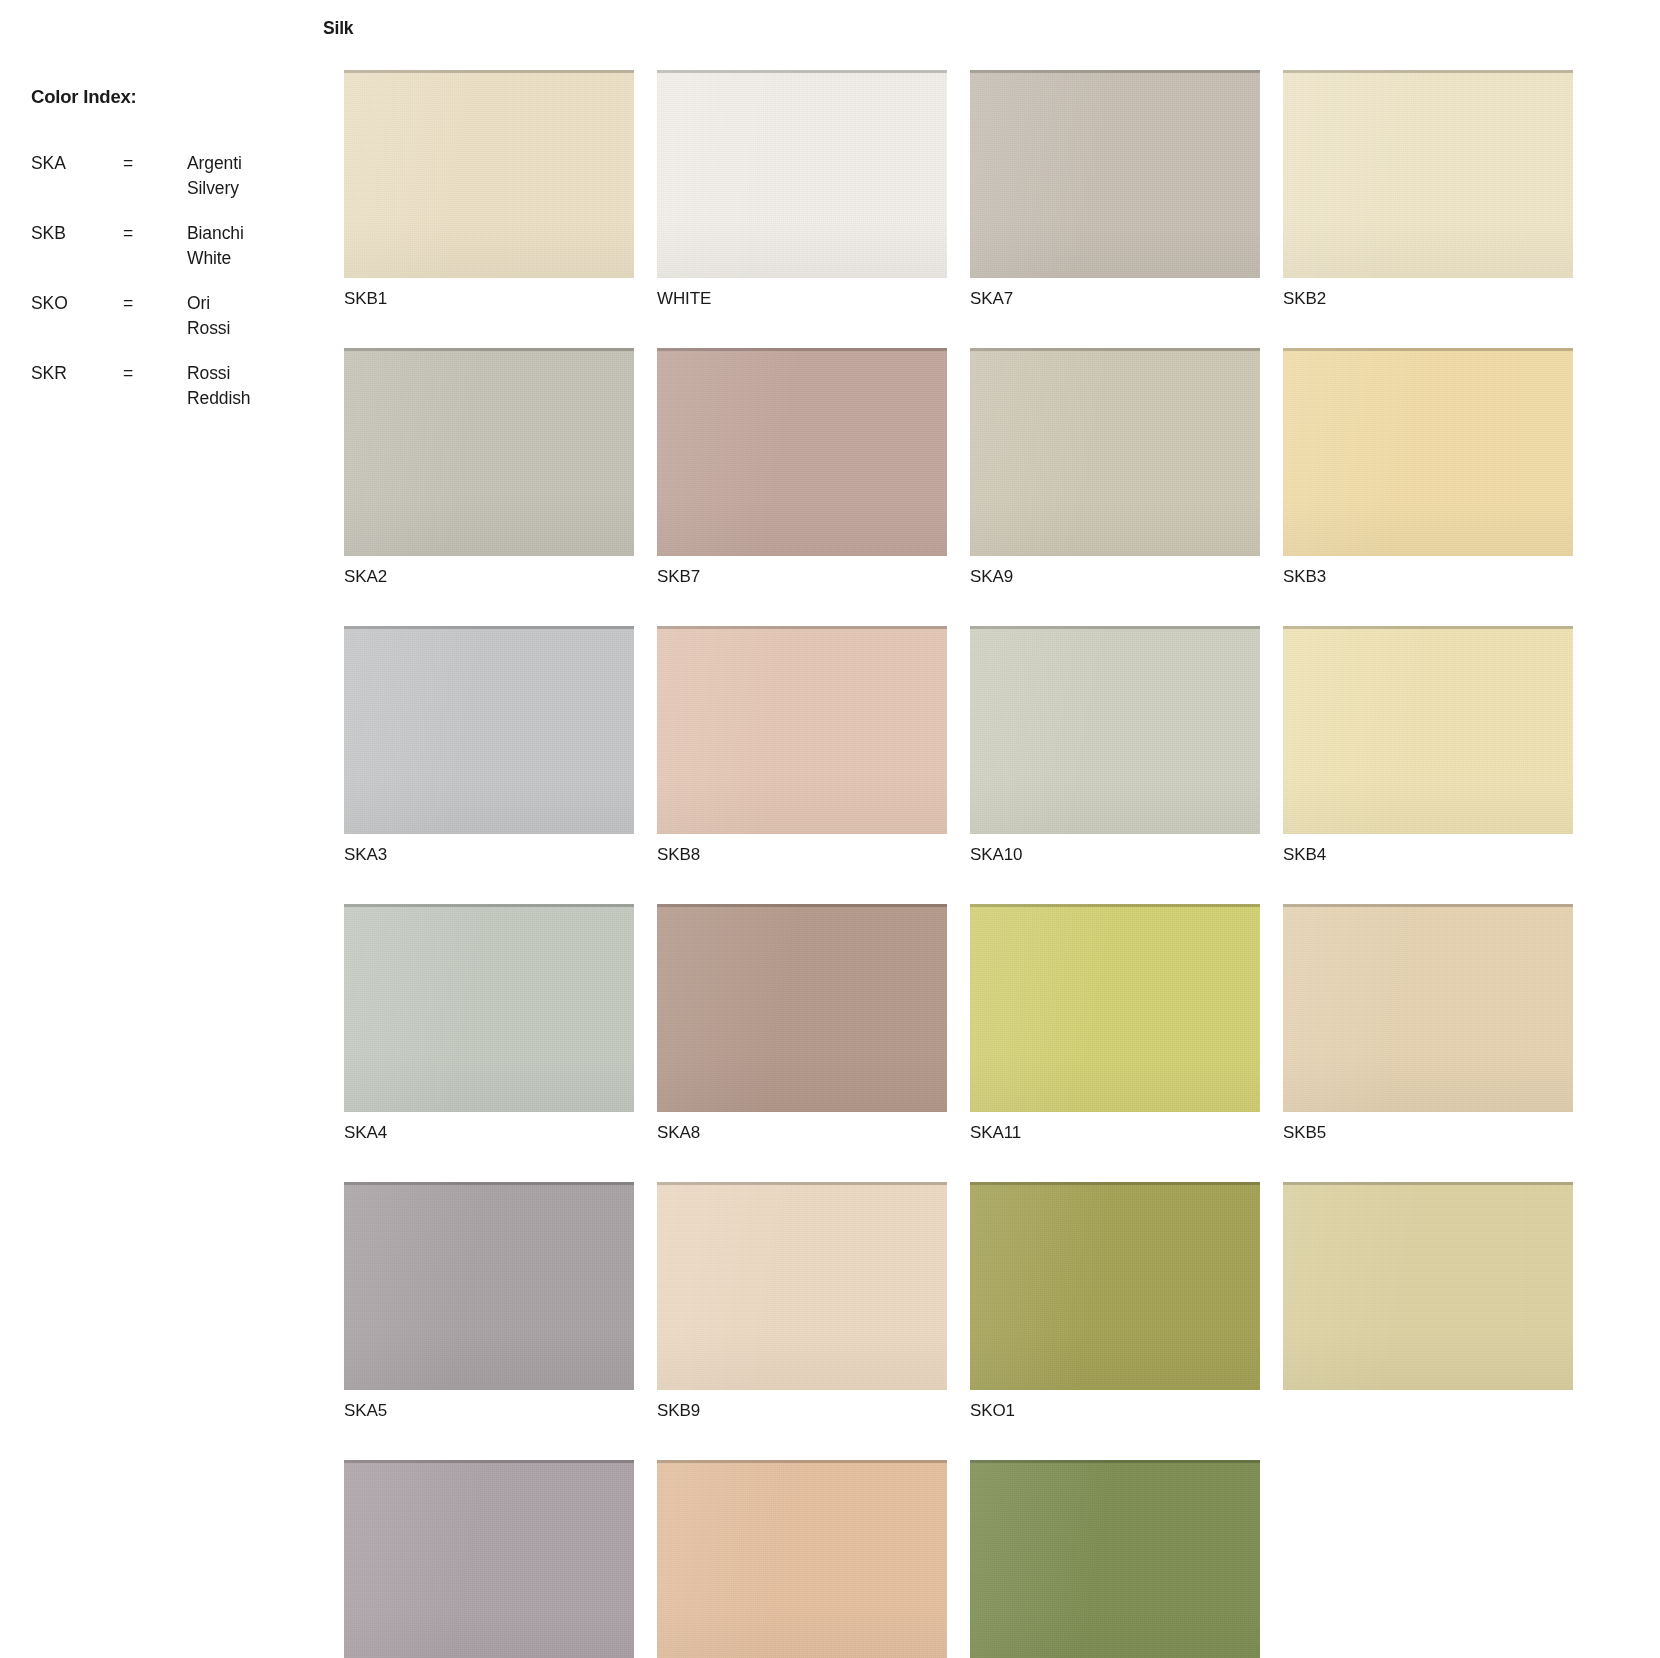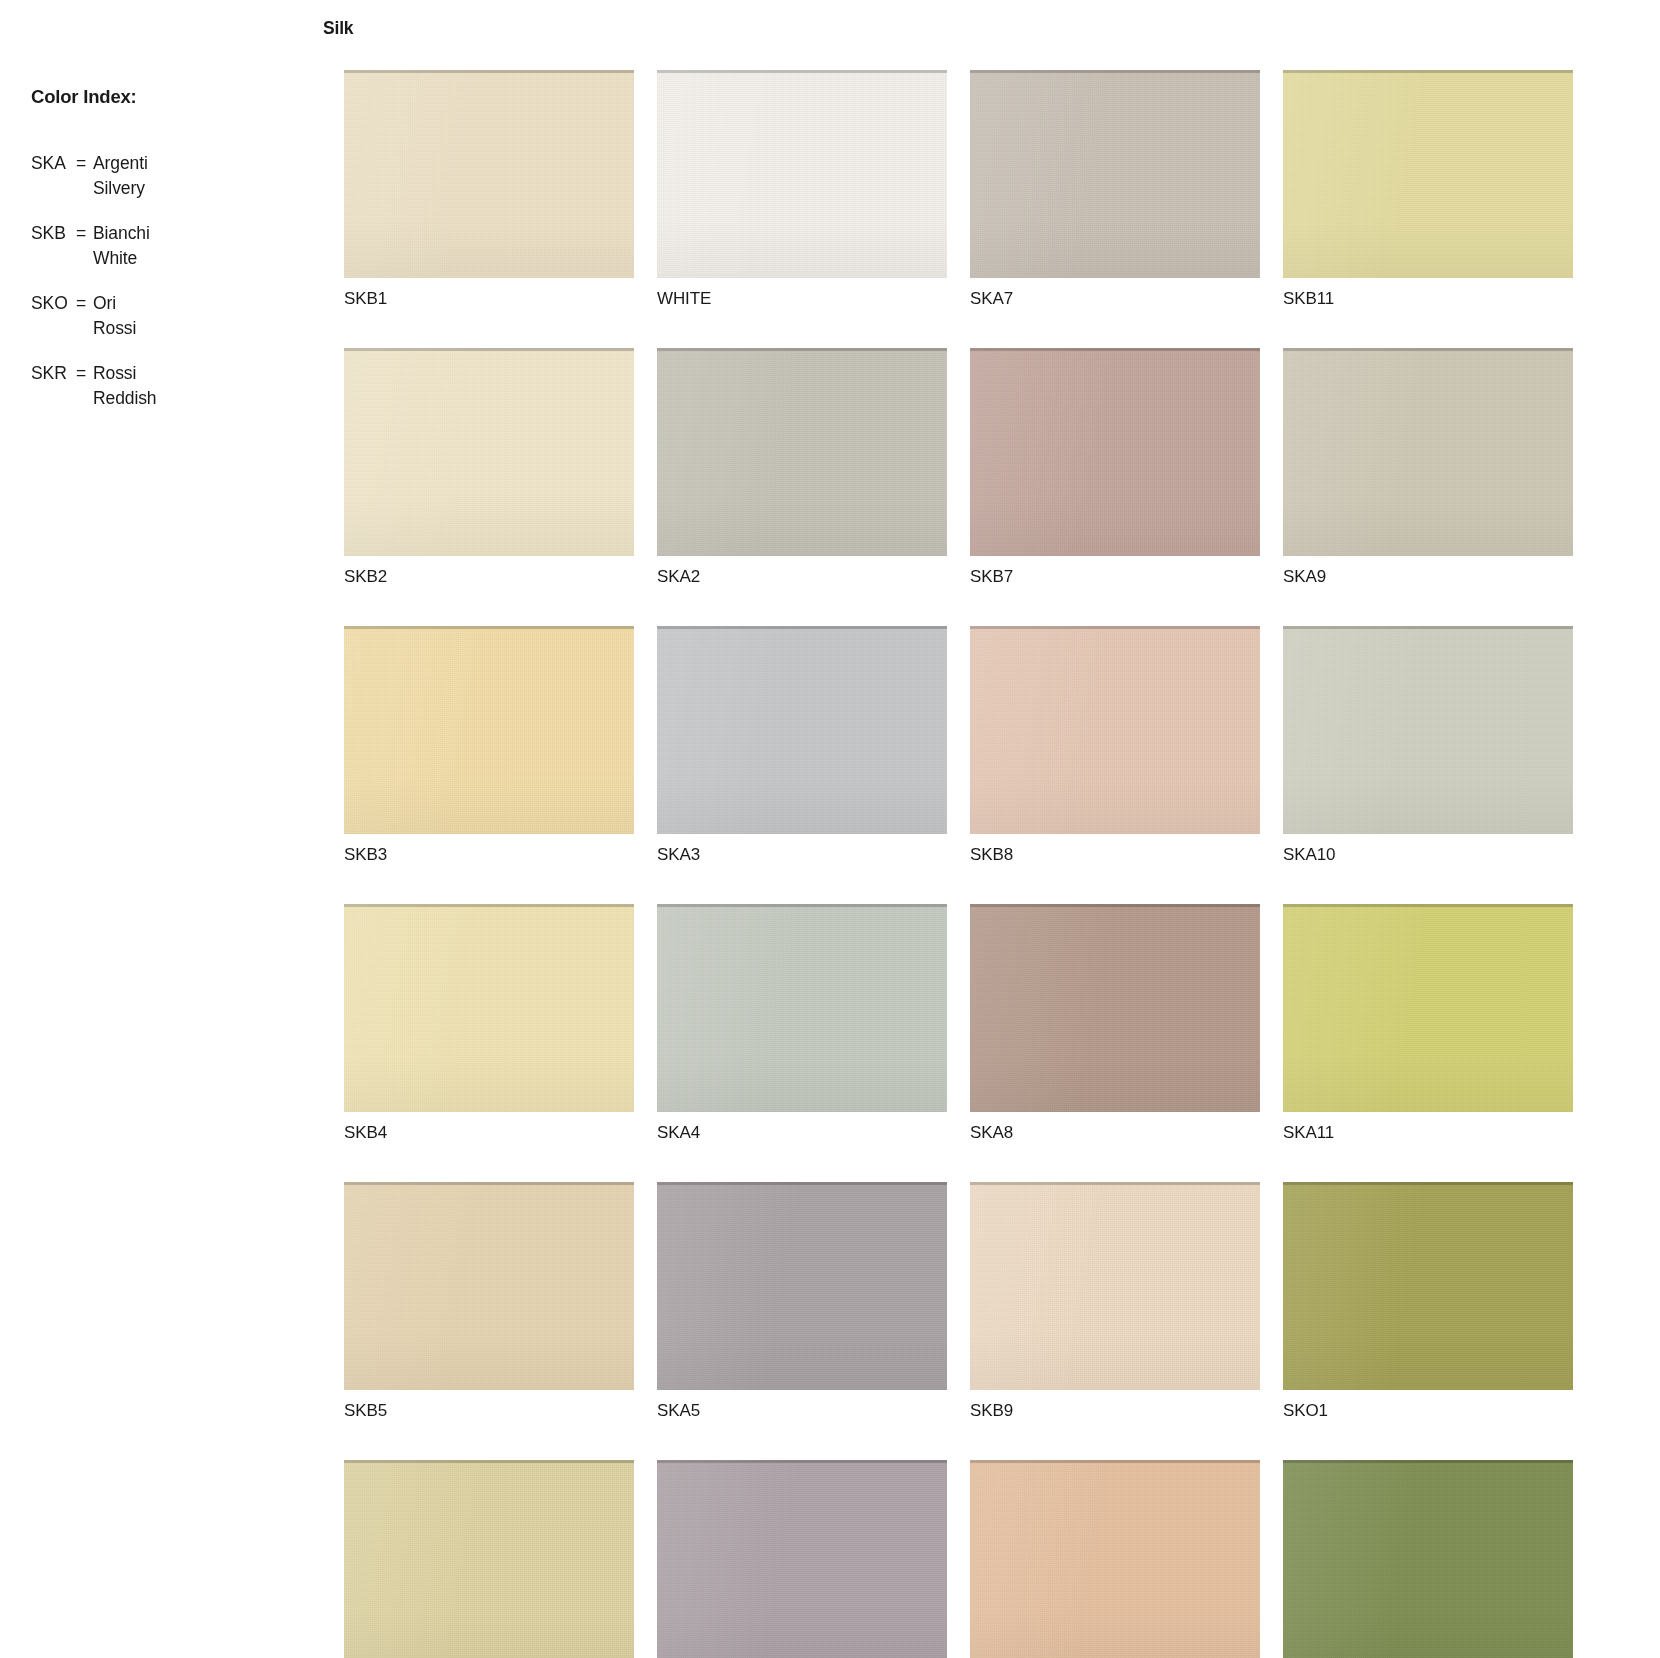--- a/index.html
+++ b/index.html
@@ -39,20 +39,21 @@
     top: 143px;
     width: 280px;
   }
   .index-row {
     display: flex;
     align-items: flex-start;
     margin-bottom: 20px;
     font-size: 17.5px;
     line-height: 25px;
     letter-spacing: -0.1px;
+    gap: 47px;
   }
   .index-code {
     width: 45px;
     flex: 0 0 45px;
     white-space: nowrap;
   }
   .index-eq {
     width: 17px;
     flex: 0 0 17px;
     text-align: left;
@@ -180,24 +181,20 @@
     </div>
     <div class="cell">
       <div class="swatch" style="background-color: rgb(242, 239, 234);"></div>
       <div class="swatch-label">WHITE</div>
     </div>
     <div class="cell">
       <div class="swatch" style="background-color: rgb(200, 192, 181);"></div>
       <div class="swatch-label">SKA7</div>
     </div>
     <div class="cell">
-      <div class="swatch" style="background-color: rgb(227, 219, 159);"></div>
-      <div class="swatch-label">SKB11</div>
-    </div>
-    <div class="cell">
       <div class="swatch" style="background-color: rgb(240, 230, 201);"></div>
       <div class="swatch-label">SKB2</div>
     </div>
     <div class="cell">
       <div class="swatch" style="background-color: rgb(197, 195, 183);"></div>
       <div class="swatch-label">SKA2</div>
     </div>
     <div class="cell">
       <div class="swatch" style="background-color: rgb(195, 167, 157);"></div>
       <div class="swatch-label">SKB7</div>

